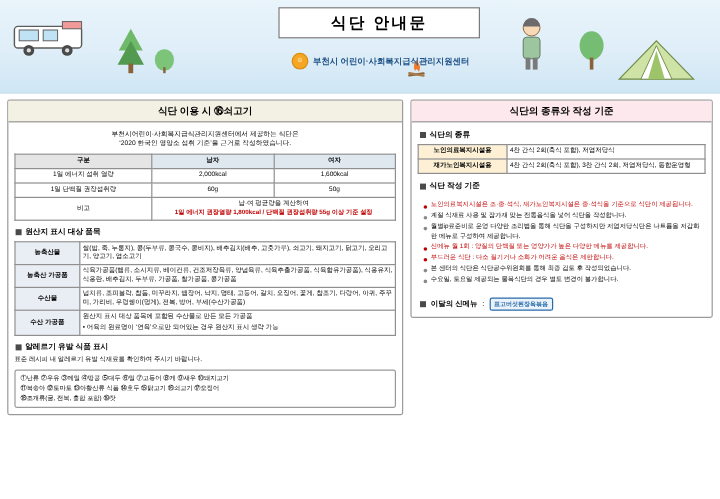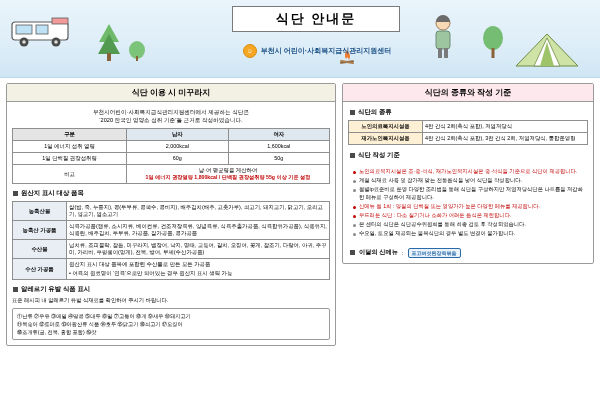--- a/index.html
+++ b/index.html
@@ -175,21 +175,21 @@
     <div class="logo-row">
       <span class="logo-mark">☺</span>
       <span class="logo-text">부천시 어린이·사회복지급식관리지원센터</span>
     </div>
   </div>
 
   <div class="body-wrap">
 
     <div class="col-left">
       <div class="panel">
-        <div class="panel-head">식단 이용 시 미꾸라지</div>
+        <div class="panel-head">식단 이용 시 ⑯쇠고기</div>
         <div class="panel-body">
           <div class="intro">
             <div>부천시어린이·사회복지급식관리지원센터에서 제공하는 식단은</div>
             <div>‘2020 한국인 영양소 섭취 기준’을 근거로 작성하였습니다.</div>
           </div>
 
           <table>
             <tbody>
                 <tr>
               <th class="th-gray" style="width:36%">구분</th>

